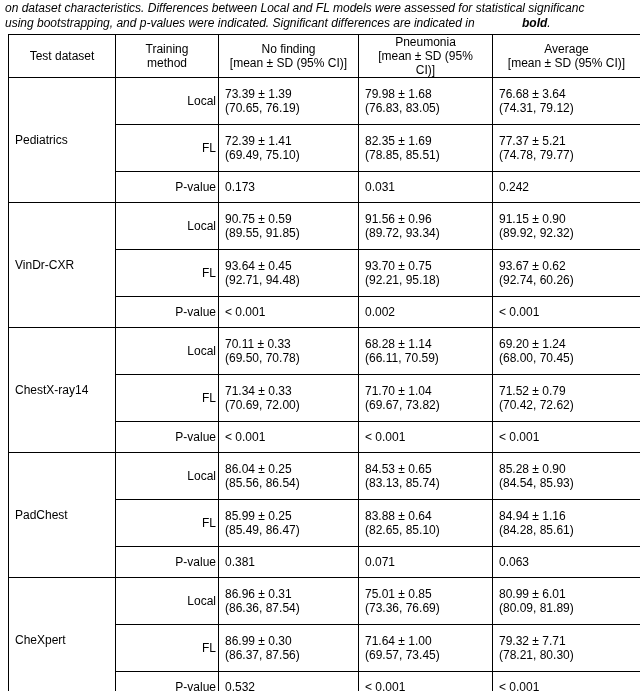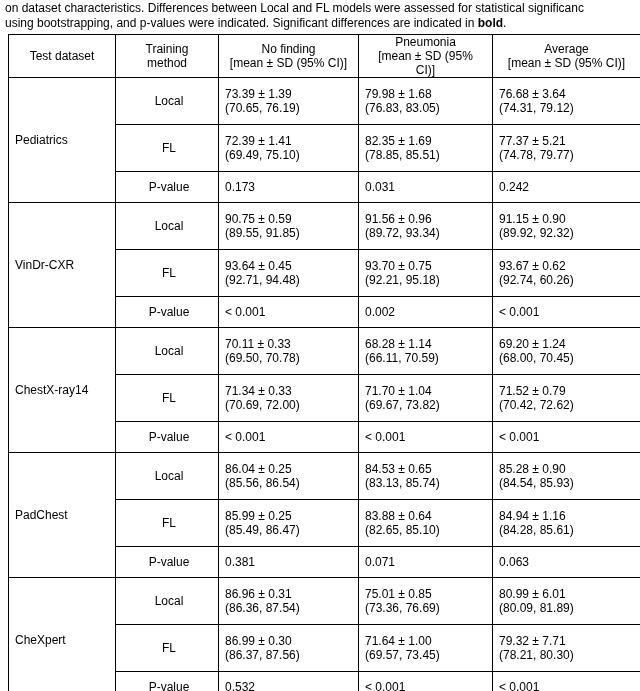--- a/index.html
+++ b/index.html
@@ -11,22 +11,23 @@
     font-family: "Liberation Sans", sans-serif;
     overflow: hidden;
   }
   .caption {
     font-size: 12px;
     line-height: 15px;
     padding: 1px 8px 0 5px;
     white-space: nowrap;
     overflow: hidden;
     width: 640px;
-  }
-  .caption .b { font-weight: bold; }
+    font-style: italic;
+  }
+  .caption .b { font-weight: bold; margin-left: 44px; }
   table.results {
     border-collapse: collapse;
     table-layout: fixed;
     width: 632px;
     margin: 3px 0 0 8px;
     border: 1.5px solid #000;
   }
   th, td {
     border: 1px solid #000;
     font-size: 12px;
@@ -34,21 +35,21 @@
     padding: 0 2px 0 6px;
   }
   th {
     font-weight: normal;
     text-align: center;
     height: 34px;
     line-height: 14px;
     padding: 0 10px;
   }
   td.dataset { text-align: left; }
-  td.method  { text-align: center; }
+  td.method  { text-align: right; }
   td.val     { line-height: 14px; }
   tr.data-row { height: 47px; }
   tr.pv-row   { height: 31px; }
   td.pv[data-bold="true"] { font-weight: normal; }
 </style>
 </head>
 <body>
 
 <div>
 

